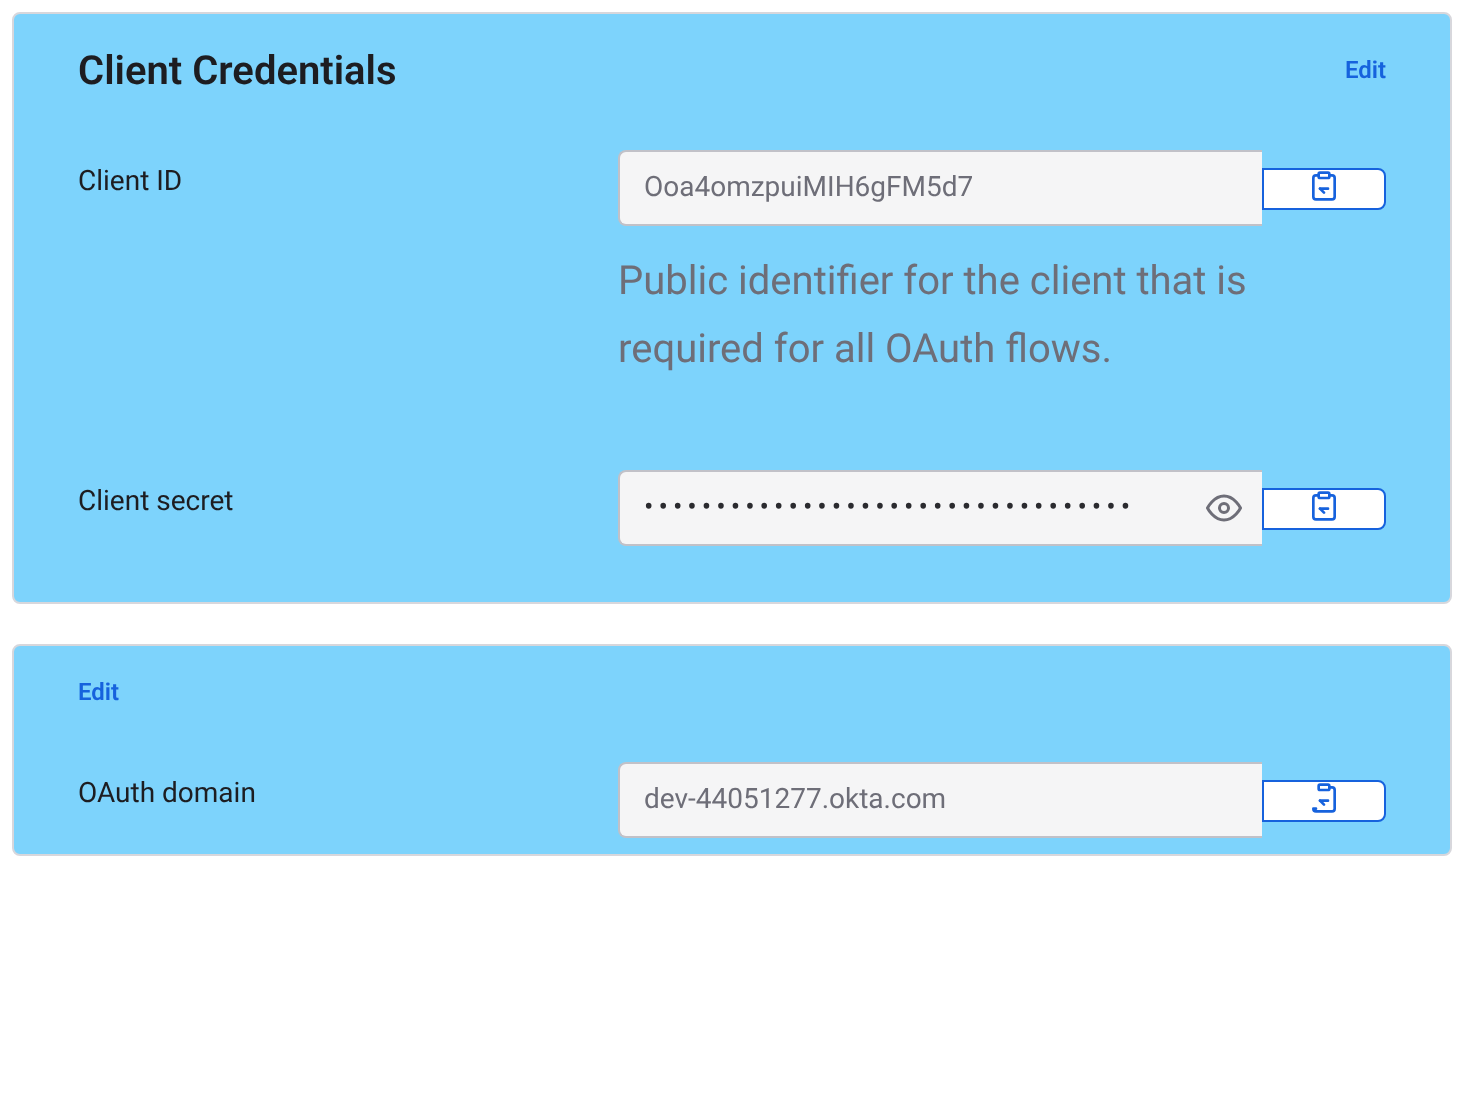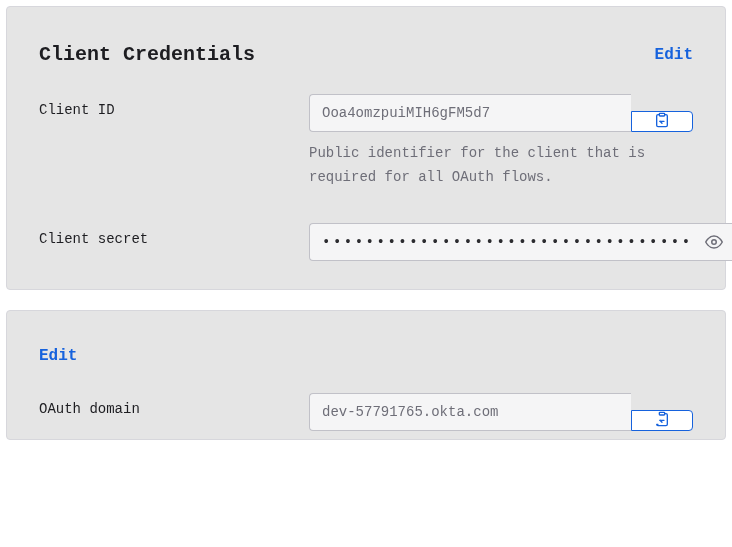--- a/index.html
+++ b/index.html
@@ -9,64 +9,63 @@
     }
     body {
       font-family: -apple-system, BlinkMacSystemFont, "Segoe UI", Roboto, Helvetica, Arial, sans-serif;
       background: #ffffff;
       padding: 6px;
       width: 732px;
     }
     .card {
       border: 1px solid #d7d7dc;
       border-radius: 4px;
-      padding: 36px 32px 28px 32px;
+      padding: 16px 32px 28px 32px;
       margin-bottom: 20px;
-      background: #e5e5e5;
-      font-family: Liberation Mono, monospace;
+      background: #7dd3fc;
     }
     .card-header {
       display: flex;
       justify-content: space-between;
       align-items: center;
       margin-bottom: 28px;
     }
     .card-title {
       font-size: 20px;
       font-weight: 600;
       color: #1d1d21;
     }
     .edit-link {
       color: #1662dd;
-      font-size: 16px;
+      font-size: 12px;
       font-weight: 600;
       cursor: pointer;
       text-decoration: none;
     }
     .field-row {
       display: flex;
       align-items: flex-start;
-      margin-bottom: 33px;
+      margin-bottom: 44px;
     }
     .field-row:last-child {
       margin-bottom: 0;
     }
     .field-label {
       width: 270px;
       flex-shrink: 0;
       font-size: 14px;
       color: #1d1d21;
       padding-top: 8px;
     }
     .field-content {
       flex: 1;
     }
     .input-group {
       display: flex;
-      align-items: flex-end;
+      align-items: center;
     }
     .input-box {
       flex: 1;
       background: #f5f5f6;
       border: 1px solid #c1c1c8;
       border-radius: 4px 0 0 4px;
       padding: 0 12px;
       font-size: 14px;
       color: #6e6e78;
       height: 38px;
@@ -95,21 +94,21 @@
       border-radius: 0 4px 4px 0;
       background: #ffffff;
       display: flex;
       align-items: center;
       justify-content: center;
       cursor: pointer;
       color: #1662dd;
     }
     .help-text {
       margin-top: 10px;
-      font-size: 14px;
+      font-size: 20px;
       color: #6e6e78;
       line-height: 1.7;
     }
     .dots {
       letter-spacing: 2.5px;
       font-size: 14px;
       color: #2b2b2f;
       white-space: nowrap;
       overflow: hidden;
     }
@@ -176,21 +175,21 @@
 
 <div class="card card-last">
   <div class="card-header">
     <a class="edit-link">Edit</a>
   </div>
 
   <div class="field-row">
     <div class="field-label">OAuth domain</div>
     <div class="field-content">
       <div class="input-group">
-        <div class="input-box">dev-57791765.okta.com</div>
+        <div class="input-box">dev-44051277.okta.com</div>
         <button class="copy-btn">
           <span>
             <svg width="16" height="16" viewBox="0 0 24 24" fill="none" stroke="currentColor" stroke-width="2" stroke-linecap="round" stroke-linejoin="round">
               <rect x="8" y="2" width="8" height="4" rx="1"></rect>
               <path d="M16 4h2a2 2 0 0 1 2 2v14a2 2 0 0 1-2 2H6a2 2 0 0 1-2-2h2"></path>
               <path d="M12 17l-3-3"></path>
               <path d="M9 14h6"></path>
             </svg>
           </span>
         </button>

